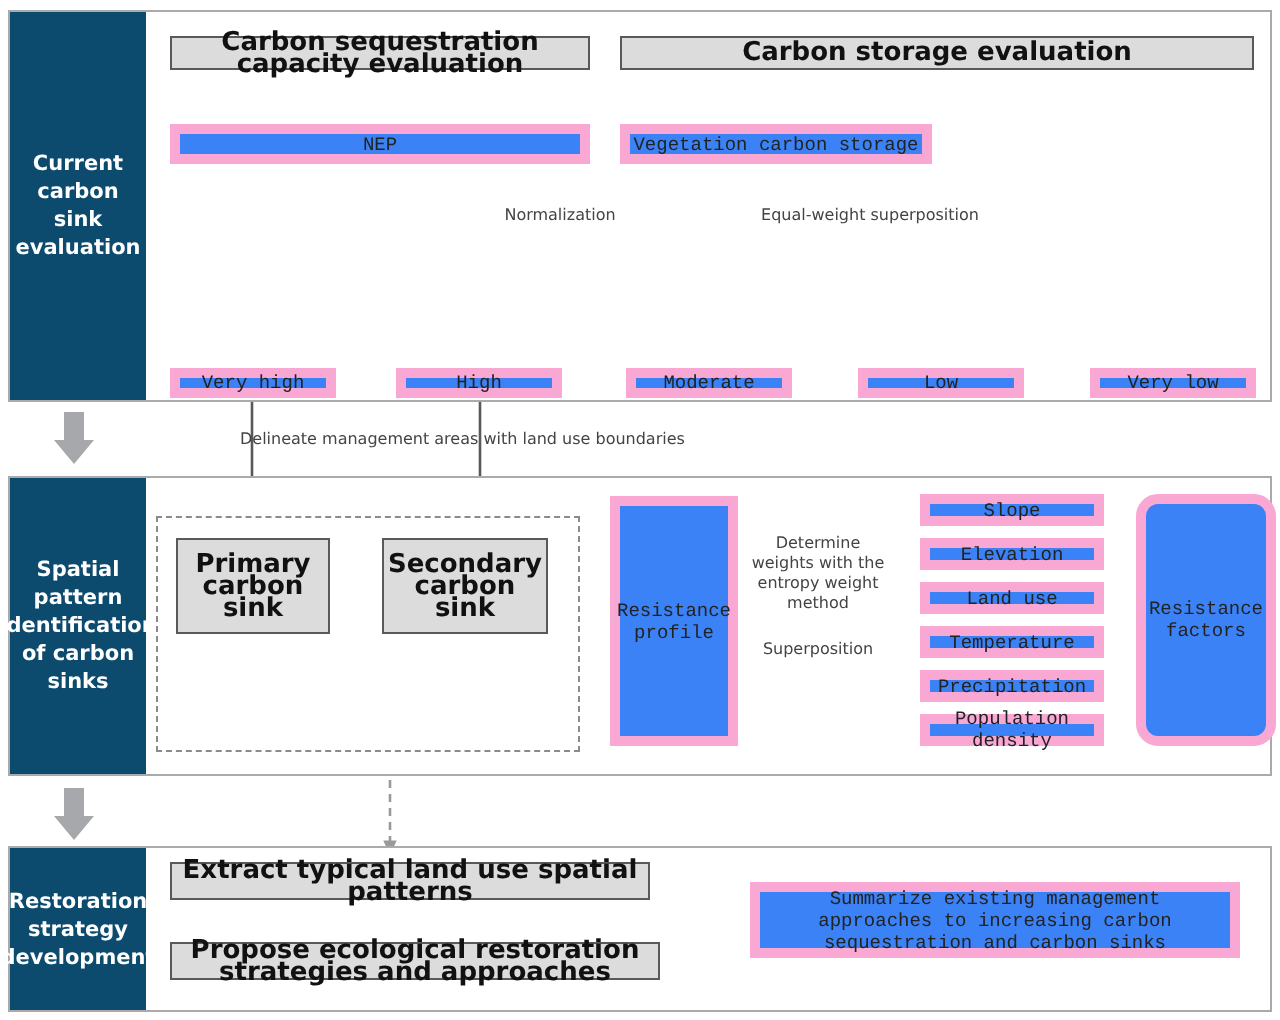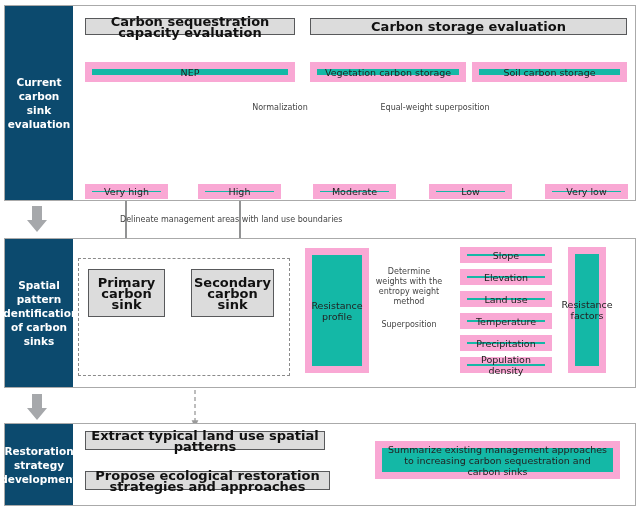--- a/index.html
+++ b/index.html
@@ -10,21 +10,21 @@
   .stage{position:absolute;left:0;top:0;bottom:0;width:68px;background:#0c4a6e;
          color:#fff;font-weight:bold;font-size:10.5px;line-height:14px;
          display:flex;align-items:center;justify-content:center;text-align:center;
          box-sizing:border-box;padding:2px;}
   .stage span{display:block;}
 
   .box{position:absolute;box-sizing:border-box;display:flex;align-items:center;
        justify-content:center;text-align:center;background:#fff;border:1px solid #b0b0b0;
        font-size:9.5px;color:#222;line-height:11px;}
   .box.fill{background:#dcdcdc;border:1.4px solid #58595b;font-weight:bold;font-size:13px;color:#111;}
-  .box.plain{background:#14b8a6;border:7px solid #f9a8d4;font-weight:normal;}
+  .box.plain{background:#3b82f6;border:5px solid #f9a8d4;font-weight:normal;font-family:Liberation Mono, monospace;}
 
   .note{position:absolute;font-size:8px;color:#444;line-height:10px;text-align:center;}
   .dashbox{position:absolute;border:1.3px dashed #8b8b8b;box-sizing:border-box;}
   .bigarrow{position:absolute;color:#a6a8ab;}
 
   svg.wires{position:absolute;left:0;top:0;width:640px;height:510px;pointer-events:none;}
 </style>
 </head>
 <body>
 
@@ -105,23 +105,20 @@
   <div class="box fill" style="left:310px;top:18px;width:317px;height:17px;">
     <span>Carbon storage evaluation</span>
   </div>
 
   <div class="box plain" style="left:85px;top:62px;width:210px;height:20px;">
     <span>NEP</span>
   </div>
   <div class="box plain" style="left:310px;top:62px;width:156px;height:20px;">
     <span>Vegetation carbon storage</span>
   </div>
-  <div class="box plain" style="left:472px;top:62px;width:155px;height:20px;">
-    <span>Soil carbon storage</span>
-  </div>
 
   <div class="note" style="left:225px;top:103px;width:110px;">
     <span>Normalization</span>
   </div>
   <div class="note" style="left:355px;top:103px;width:160px;">
     <span>Equal-weight superposition</span>
   </div>
 
 
   <div class="box plain" style="left:85px;top:184px;width:83px;height:15px;">
@@ -186,21 +183,21 @@
   <div class="box plain" style="left:460px;top:313px;width:92px;height:16px;">
     <span>Temperature</span>
   </div>
   <div class="box plain" style="left:460px;top:335px;width:92px;height:16px;">
     <span>Precipitation</span>
   </div>
   <div class="box plain" style="left:460px;top:357px;width:92px;height:16px;">
     <span>Population density</span>
   </div>
 
-  <div class="box plain" style="left:568px;top:247px;width:38px;height:126px;">
+  <div class="box plain" style="left:568px;top:247px;width:70px;height:126px;border-radius:11px;">
     <span>Resistance factors</span>
   </div>
 
   <svg class="bigarrow" style="left:26px;top:393px;" width="22" height="28" viewBox="0 0 22 28">
     <path d="M6,1 L16,1 L16,15 L21,15 L11,27 L1,15 L6,15 Z" fill="#a6a8ab"></path>
   </svg>
 
   <div class="panel" style="left:4px;top:423px;width:632px;height:83px;">
     <div class="stage">
       <span>Restoration strategy development</span>

